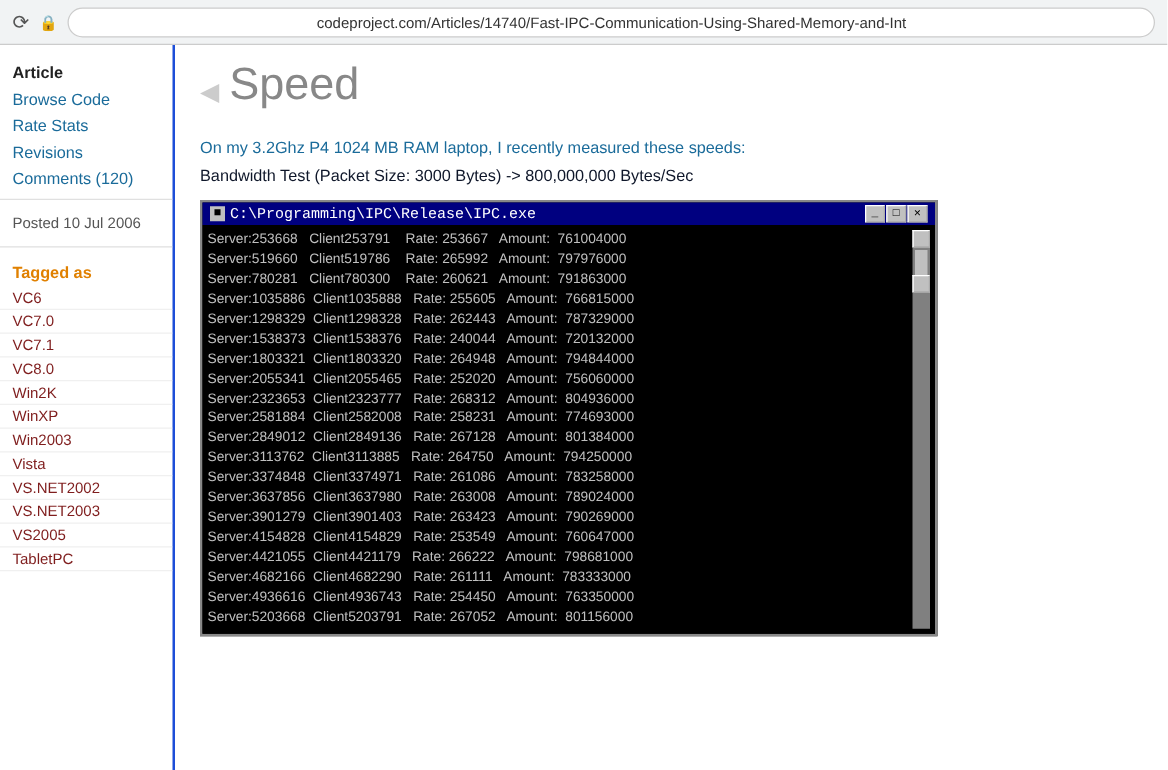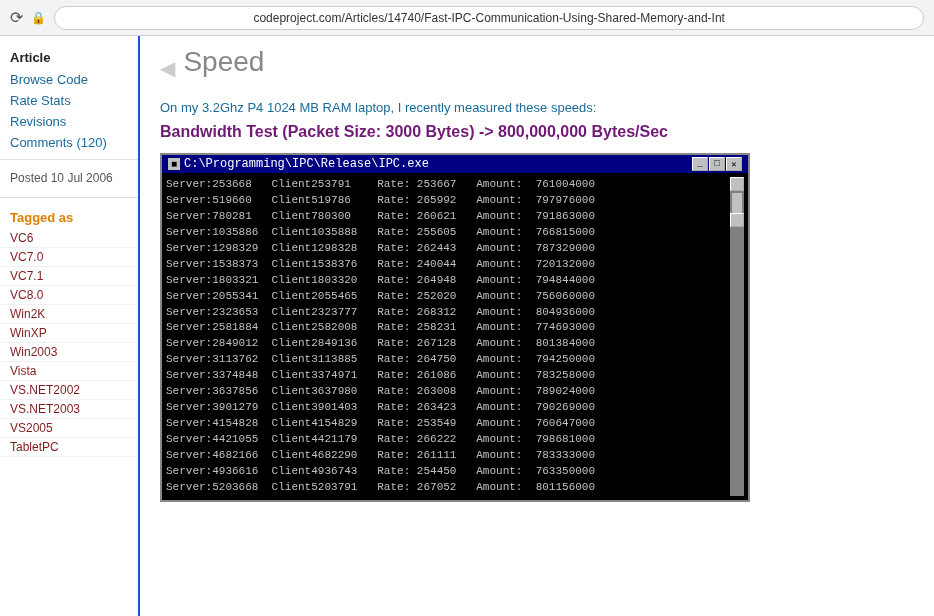--- a/index.html
+++ b/index.html
@@ -100,21 +100,21 @@
 
     
     .main-content {
       flex: 1;
       padding: 10px 20px;
       overflow-y: auto;
       background: #fff;
     }
 
     .section-heading {
-      font-size: 28px;
+      font-size: 36px;
       font-weight: normal;
       color: #888;
       margin-bottom: 12px;
     }
 
     .intro-text {
       font-size: 13px;
       line-height: 1.6;
       margin-bottom: 12px;
       color: #333;
@@ -127,24 +127,23 @@
       font-size: 13px;
       margin-bottom: 8px;
       color: #333;
     }
     .measured-text a, .measured-text .blue-link {
       color: #1a6b9a;
       text-decoration: none;
     }
 
     .bandwidth-note {
-      font-size: 16px;
+      font-size: 13px;
       margin-bottom: 12px;
-      color: #701a75;
-      font-weight: bold;
+      color: #0f172a;
     }
 
     
     .cmd-window {
       width: 590px;
       border: 2px solid #888;
       background: #000;
       font-family: 'Courier New', Courier, monospace;
     }
     .cmd-titlebar {
@@ -194,21 +193,21 @@
       color: #c0c0c0;
       font-size: 11px;
       padding: 4px 4px;
       line-height: 1.45;
       min-height: 320px;
       display: flex;
     }
     .cmd-text-area {
       flex: 1;
       white-space: pre;
-      font-family: Liberation Mono, monospace;
+      font-family: Liberation Sans, sans-serif;
       font-size: 11px;
     }
     .cmd-scrollbar {
       width: 14px;
       background: #808080;
       display: flex;
       flex-direction: column;
       align-items: center;
     }
     .cmd-scroll-up, .cmd-scroll-down {

